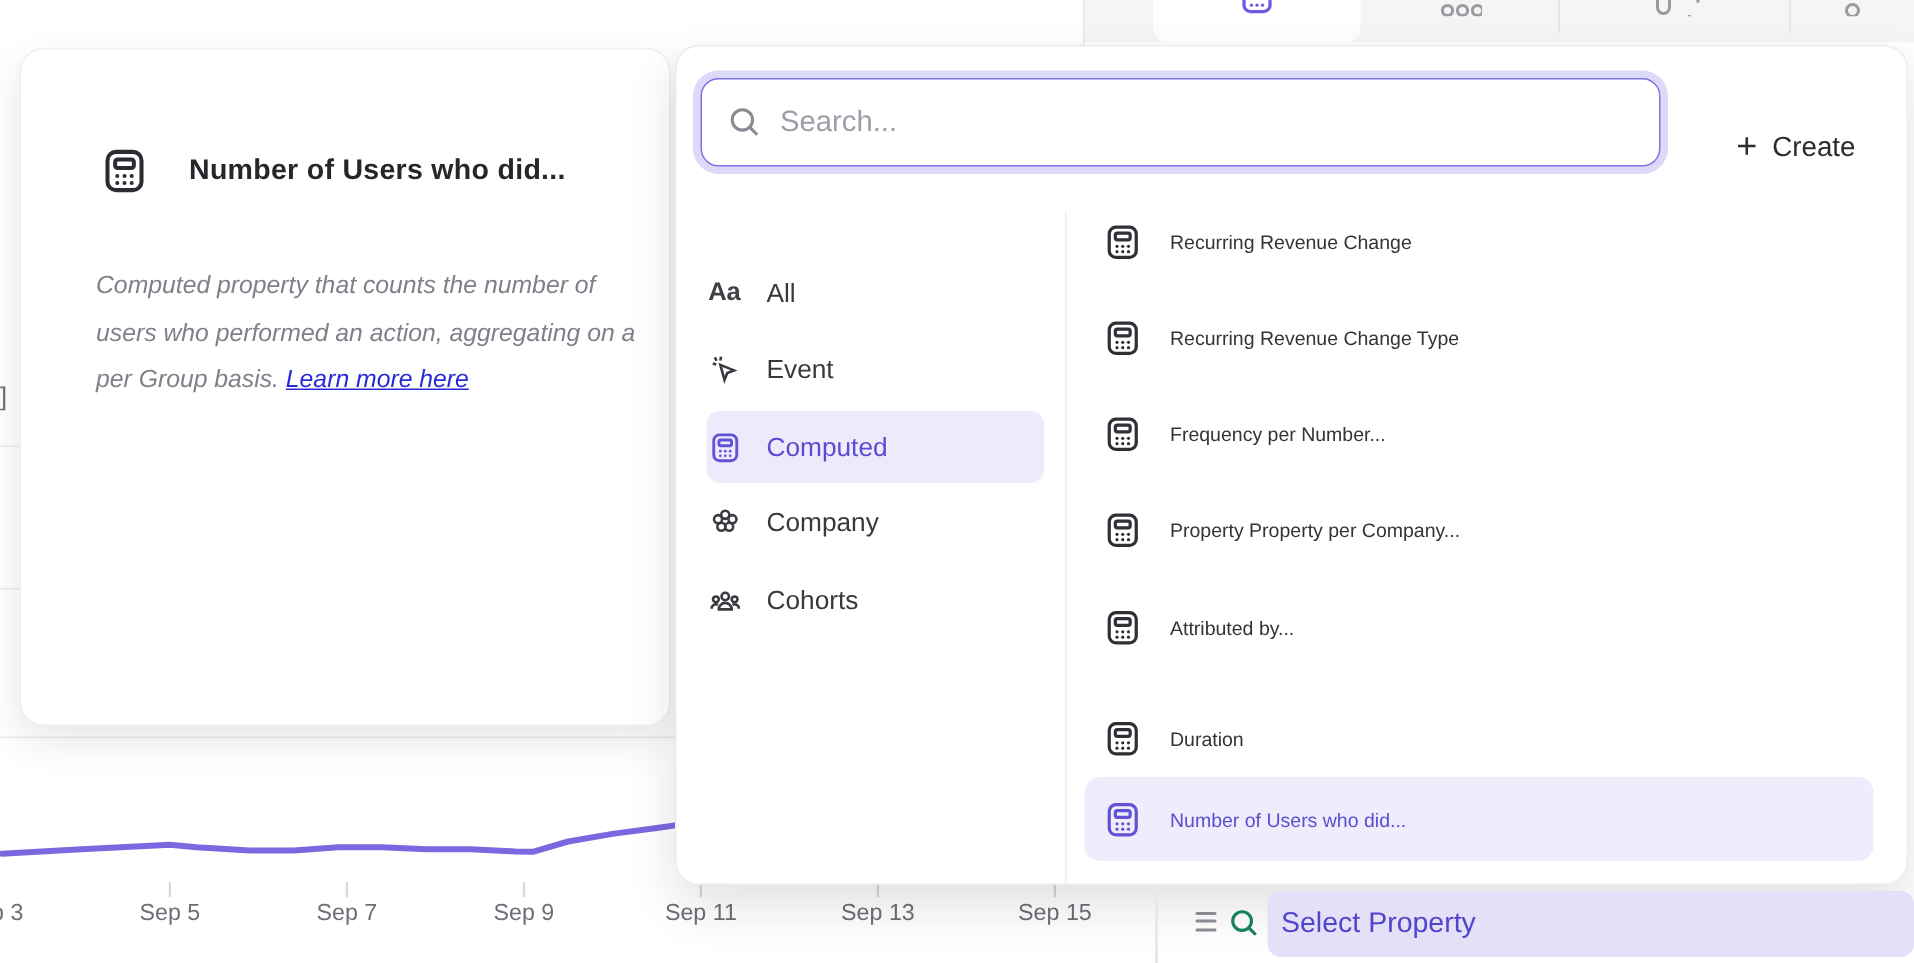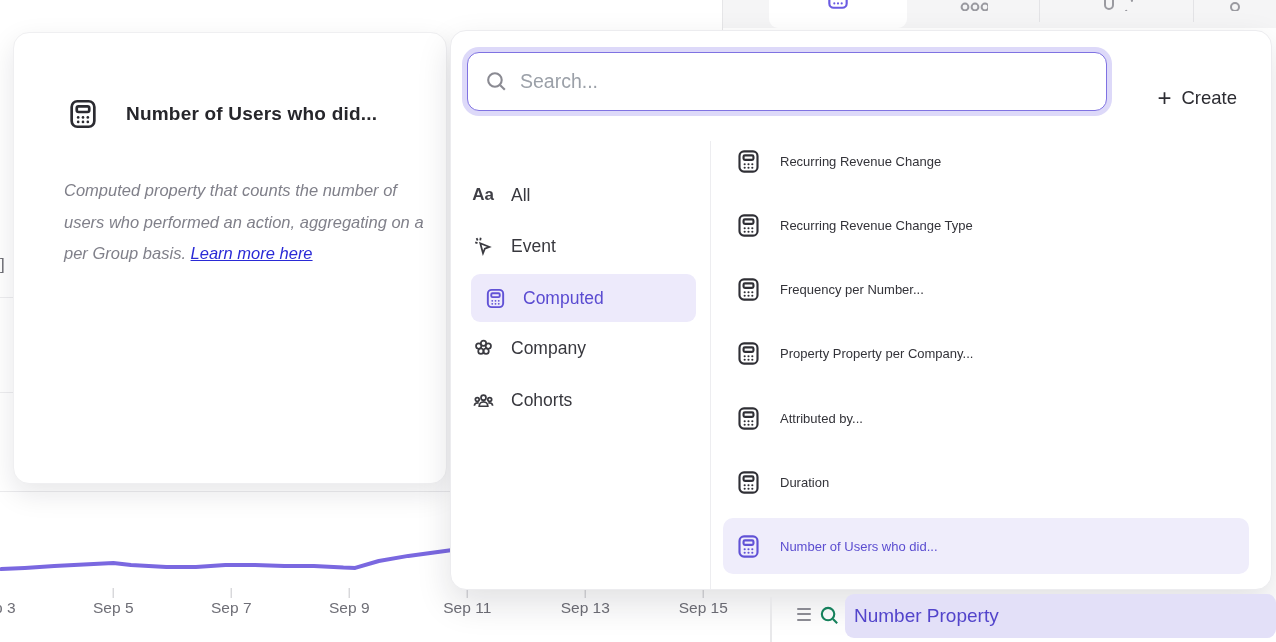--- a/index.html
+++ b/index.html
@@ -51,21 +51,21 @@
   .create-btn { position:absolute; right:34px; top:56px; display:flex; align-items:center;
     gap:10px; cursor:pointer; }
   .create-plus { font-size:24px; line-height:20px; color:#2d2d33; font-weight:400; }
   .create-label { font-size:18.5px; font-weight:500; color:#2b2b31; }
 
   .cat-col { position:absolute; left:0; top:110px; width:259px; height:450px; }
   .cat-divider { position:absolute; left:259px; top:110px; width:1px; height:448px; background:#ededf0; }
   .cat-row { position:absolute; left:20px; display:flex; align-items:center; gap:16px;
     height:34px; cursor:pointer; }
   .cat-row.selected { left:20px; width:225px; height:48px; background:#edeafb; border-radius:9px;
-    padding-left:12px; }
+    padding-left:0; }
   .cat-row.selected .cat-label { color:#5a4bd1; }
   .cat-icon { width:24px; display:flex; justify-content:center; color:#3a3a40; }
   .cat-row.selected .cat-icon { color:#6152d6; }
   .aa-glyph { font-size:17px; font-weight:600; color:#3f3f46; }
   .cat-label { font-size:17.5px; font-weight:500; color:#38383e; }
 
   .result-row { position:absolute; left:272px; display:flex; align-items:center; gap:18px;
     height:56px; cursor:pointer; padding-left:12px; width:526px; border-radius:10px; }
   .result-row .r-icon { color:#2f2f35; display:flex; }
   .result-label { font-size:13px; font-weight:500; color:#333339; }
@@ -314,21 +314,21 @@
             <circle cx="8.6" cy="14.4" r="0.95" fill="currentColor" stroke="none"></circle>
             <circle cx="12" cy="14.4" r="0.95" fill="currentColor" stroke="none"></circle>
             <circle cx="15.4" cy="14.4" r="0.95" fill="currentColor" stroke="none"></circle>
             <circle cx="8.6" cy="17.6" r="0.95" fill="currentColor" stroke="none"></circle>
             <circle cx="12" cy="17.6" r="0.95" fill="currentColor" stroke="none"></circle>
             <circle cx="15.4" cy="17.6" r="0.95" fill="currentColor" stroke="none"></circle>
           </svg>
         </span>
       <span class="result-label">Attributed by...</span>
     </div>
-    <div class="result-row" style="top:423px">
+    <div class="result-row" style="top:433px">
       <span class="r-icon">
           <svg width="27" height="27" viewBox="0 0 24 24" fill="none" stroke="currentColor" stroke-width="1.9">
             <rect x="4" y="3" width="16" height="18" rx="4"></rect>
             <rect x="7.6" y="6.6" width="8.8" height="4" rx="1.2"></rect>
             <circle cx="8.6" cy="14.4" r="0.95" fill="currentColor" stroke="none"></circle>
             <circle cx="12" cy="14.4" r="0.95" fill="currentColor" stroke="none"></circle>
             <circle cx="15.4" cy="14.4" r="0.95" fill="currentColor" stroke="none"></circle>
             <circle cx="8.6" cy="17.6" r="0.95" fill="currentColor" stroke="none"></circle>
             <circle cx="12" cy="17.6" r="0.95" fill="currentColor" stroke="none"></circle>
             <circle cx="15.4" cy="17.6" r="0.95" fill="currentColor" stroke="none"></circle>
@@ -359,16 +359,16 @@
       <span></span>
       <span></span>
     </div>
   <span class="prop-glass">
     <svg width="23" height="23" viewBox="0 0 24 24" fill="none" stroke="#15805b" stroke-width="2.2">
       <circle cx="10.5" cy="10.5" r="6.5"></circle>
         <path d="M15.6 15.6 L20 20"></path>
     </svg>
   </span>
   <div class="prop-pill">
-    <span class="prop-label">Number Property</span>
+    <span class="prop-label">Select Property</span>
   </div>
 
 </div>
 
 </body></html>

